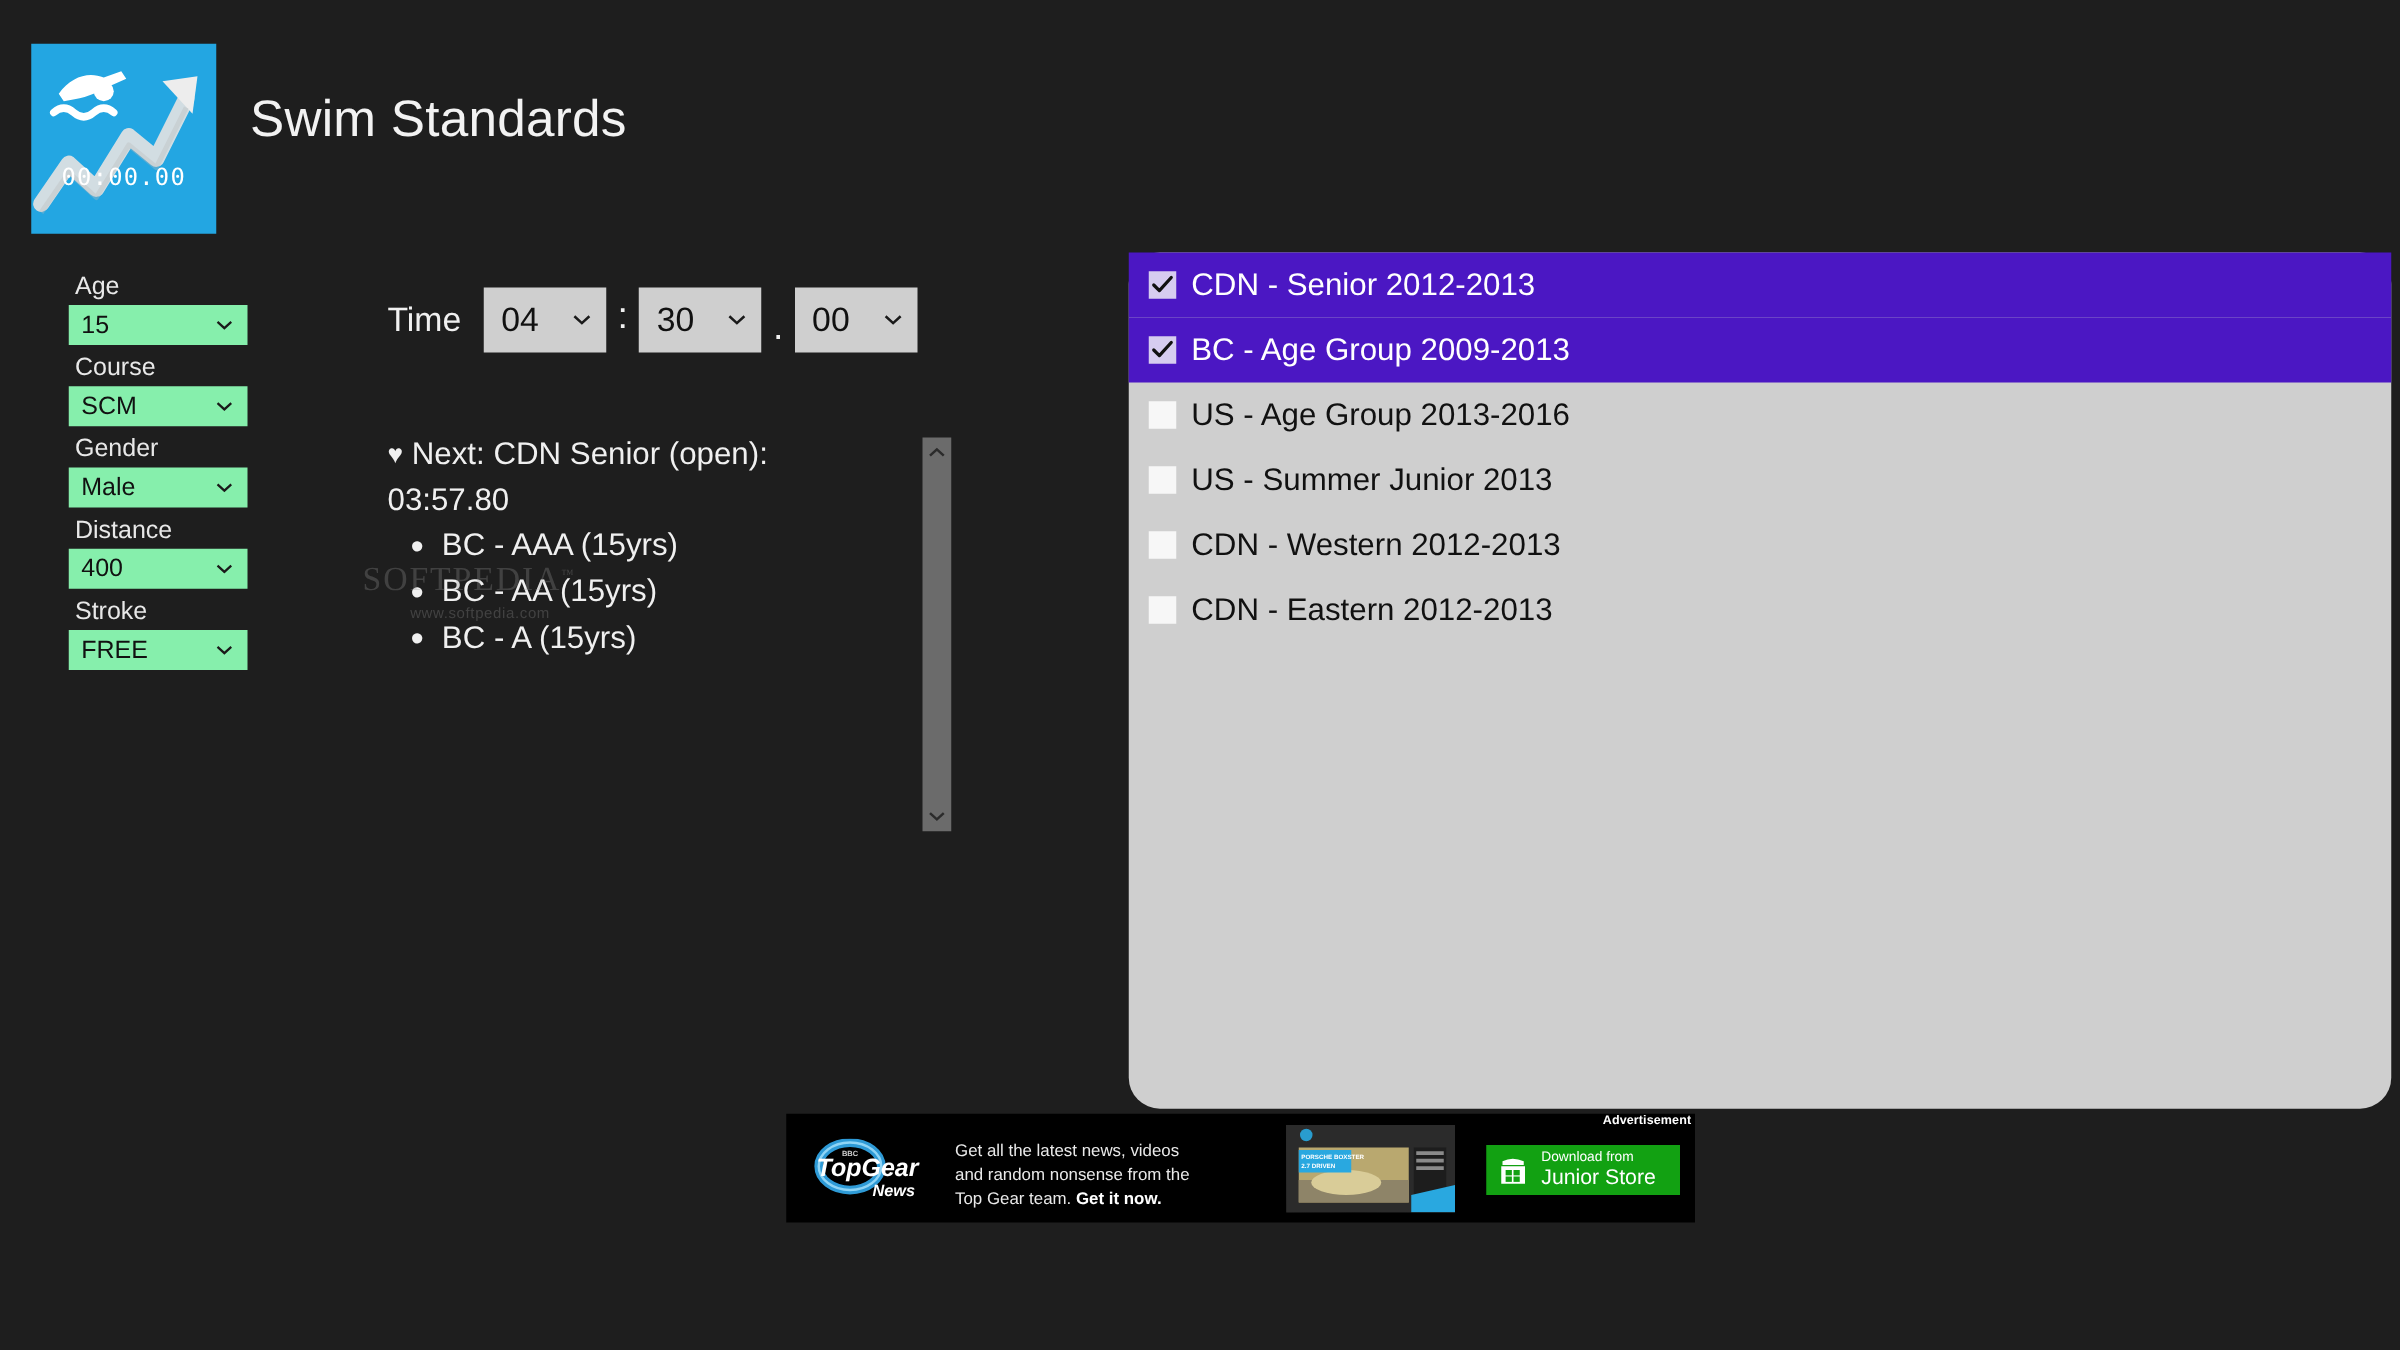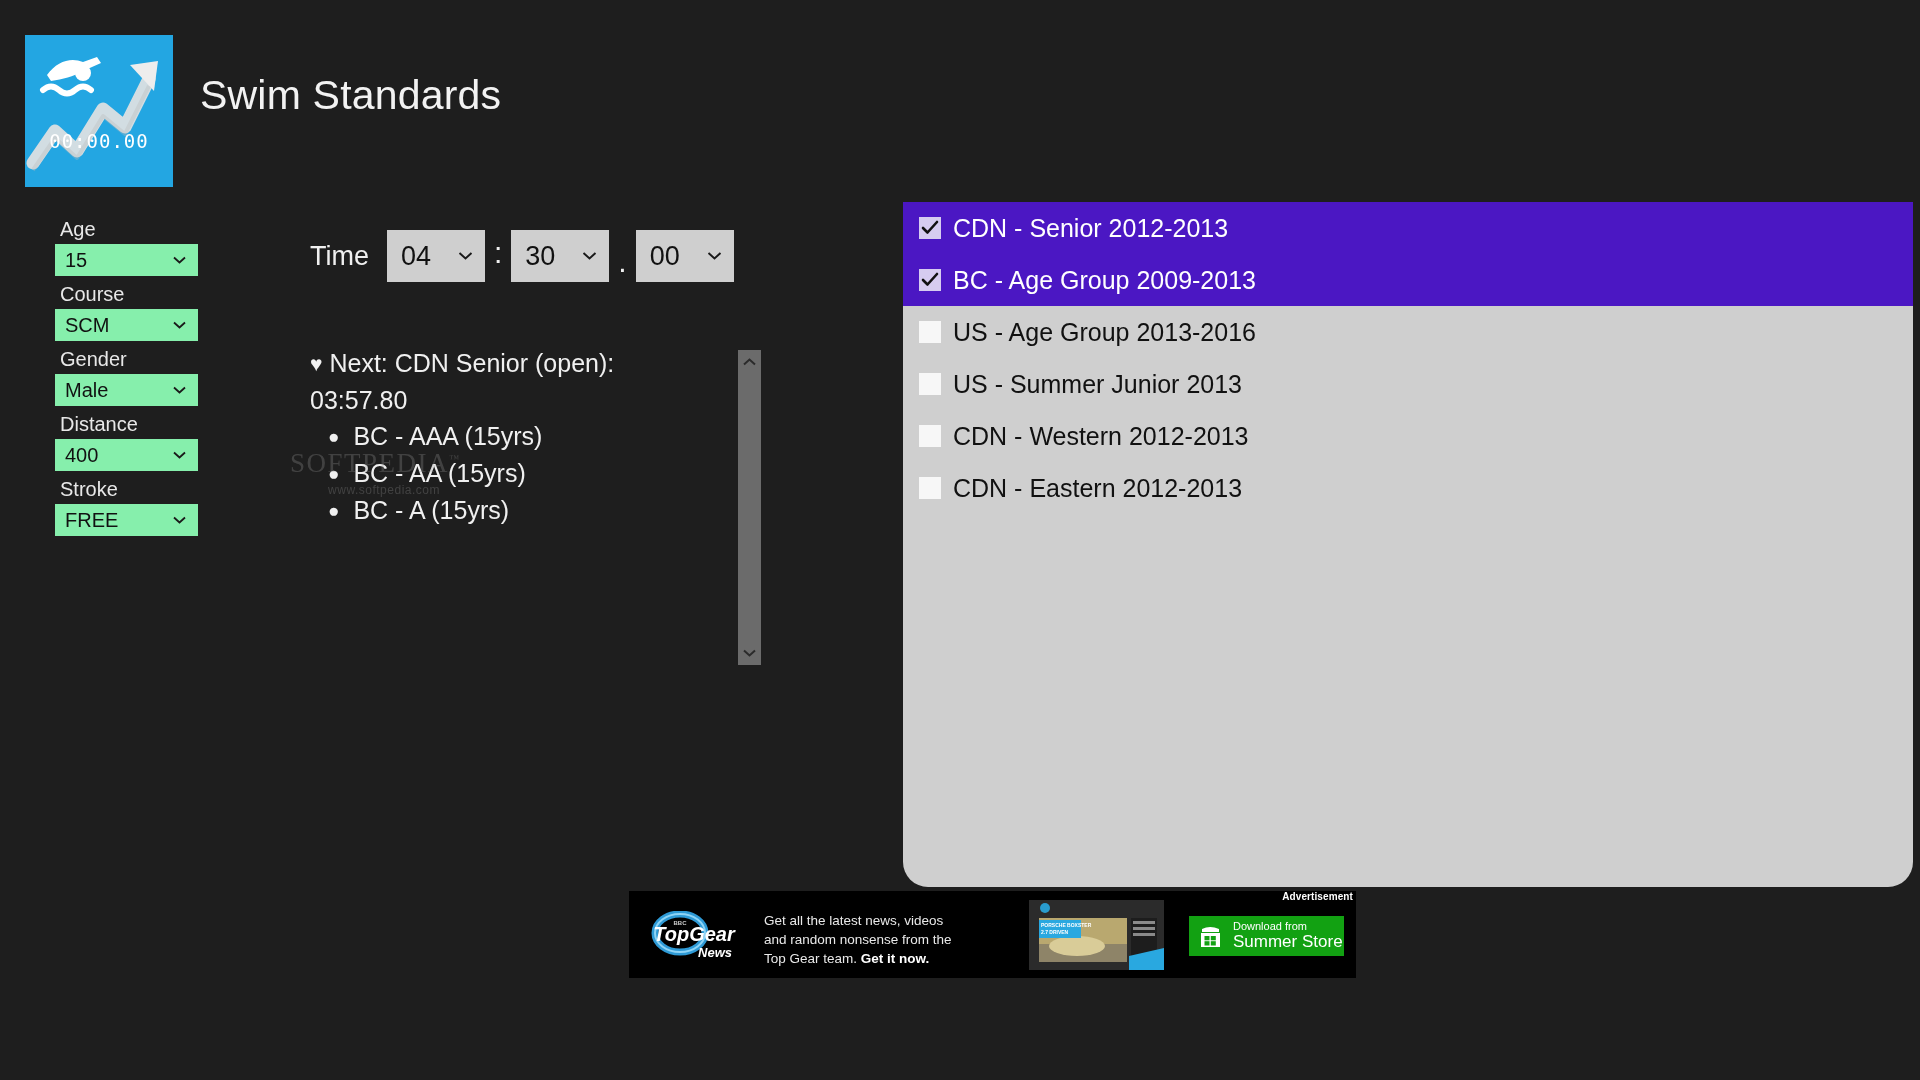--- a/index.html
+++ b/index.html
@@ -519,18 +519,18 @@
           <path d="M5 6 q8 -4 17 0 v3 h-17 z" fill="#ffffff"></path>
           <rect x="4" y="10" width="19" height="14" fill="#ffffff"></rect>
           <rect x="7.5" y="13" width="5" height="4.3" fill="#12a112"></rect>
           <rect x="13.8" y="13" width="5" height="4.3" fill="#12a112"></rect>
           <rect x="7.5" y="18.2" width="5" height="4.3" fill="#12a112"></rect>
           <rect x="13.8" y="18.2" width="5" height="4.3" fill="#12a112"></rect>
         </svg>
       </span>
       <span class="stxt">
         <span class="l1" style="display:block">Download from</span>
-        <span class="l2" style="display:block">Summer Store</span>
+        <span class="l2" style="display:block">Junior Store</span>
       </span>
     </div>
   </div>
 
 </div>
 
 </body></html>

